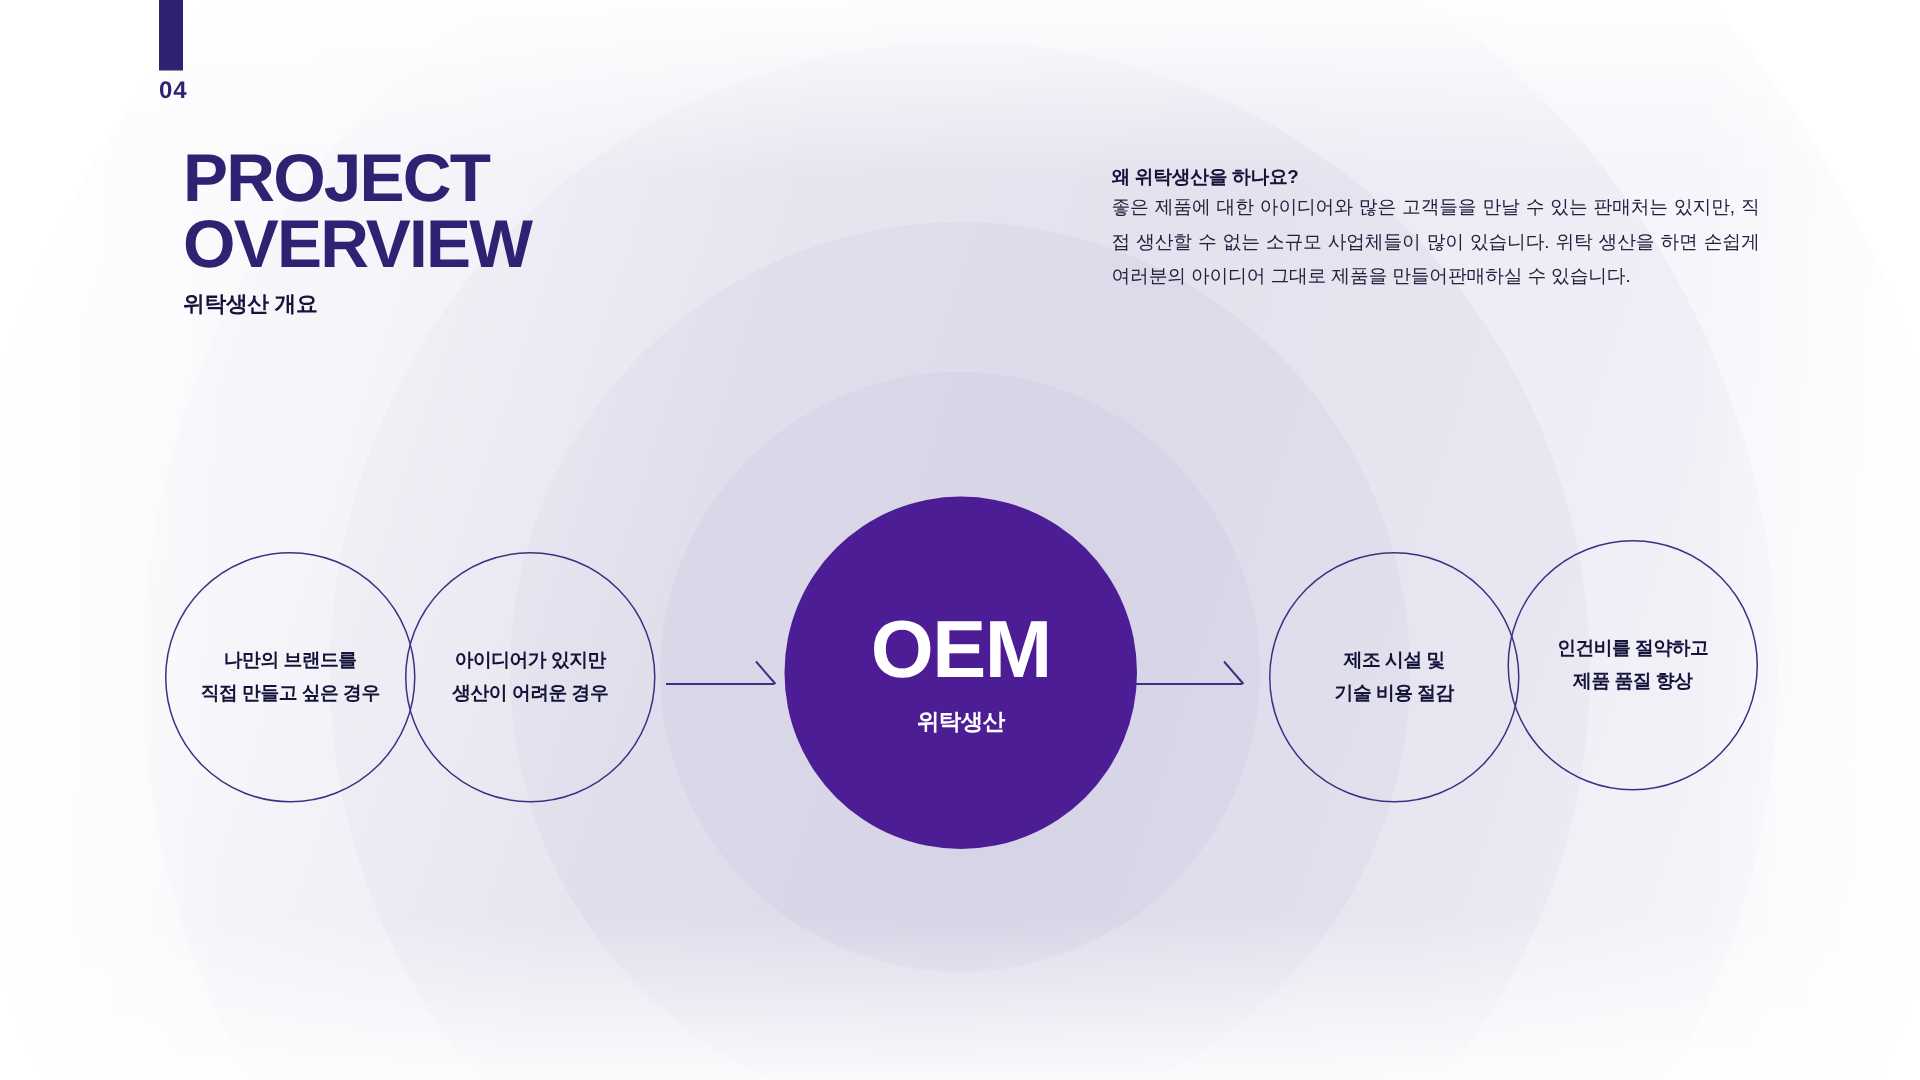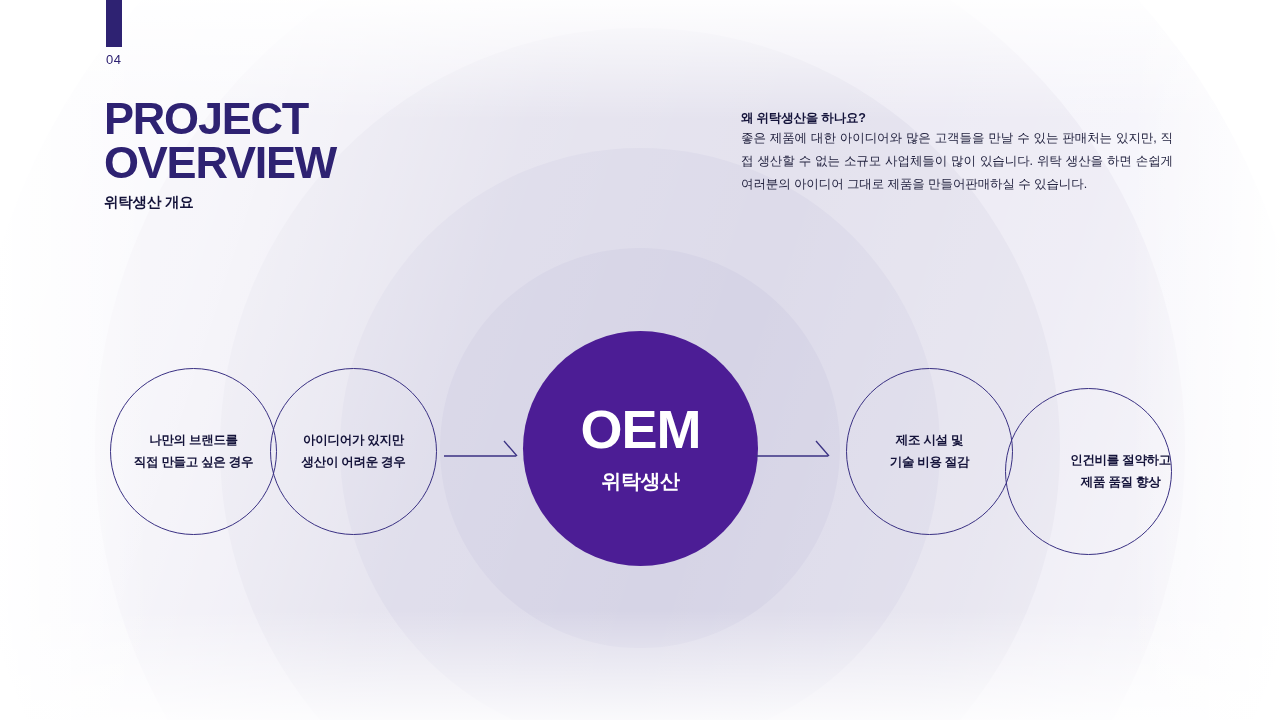--- a/index.html
+++ b/index.html
@@ -84,29 +84,29 @@
     left: 106px;
     top: 0;
     width: 16px;
     height: 47px;
     background: #2e2272;
   }
   .page-num {
     position: absolute;
     left: 106px;
     top: 52px;
-    font-size: 13px;
-    font-weight: 400;
+    font-size: 16px;
+    font-weight: 700;
     letter-spacing: 0.6px;
     color: #2e2272;
   }
 
   .title-block {
     position: absolute;
-    left: 104px;
+    left: 122px;
     top: 97px;
   }
   .title-main {
     font-size: 45px;
     line-height: 0.98;
     font-weight: 800;
     letter-spacing: -1.2px;
     color: #2e2272;
     margin: 0;
     white-space: pre-line;
@@ -157,21 +157,21 @@
     font-weight: 700;
     line-height: 1.7;
     color: #14133a;
     white-space: pre-line;
     letter-spacing: -0.3px;
   }
 
   .node-1 { left: 110px; top: 368px; width: 167px; height: 167px; }
   .node-2 { left: 270px; top: 368px; width: 167px; height: 167px; }
   .node-4 { left: 846px; top: 368px; width: 167px; height: 167px; }
-  .node-5 { left: 1005px; top: 388px; width: 167px; height: 167px; justify-content: flex-end; }
+  .node-5 { left: 1005px; top: 360px; width: 167px; height: 167px; }
 
   .node-center {
     position: absolute;
     left: 523px;
     top: 331px;
     width: 235px;
     height: 235px;
     border-radius: 50%;
     background: #4c1d95;
     display: flex;
@@ -181,21 +181,21 @@
   }
   .center-title {
     font-size: 54px;
     font-weight: 800;
     color: #ffffff;
     letter-spacing: -1px;
     line-height: 1;
   }
   .center-sub {
     margin-top: 12px;
-    font-size: 20px;
+    font-size: 15px;
     font-weight: 700;
     color: #ffffff;
     letter-spacing: -0.4px;
   }
 
   .arrow { position: absolute; }
   .arrow-left  { left: 444px; top: 432px; }
   .arrow-right { left: 756px; top: 432px; }
 </style>
 </head>

